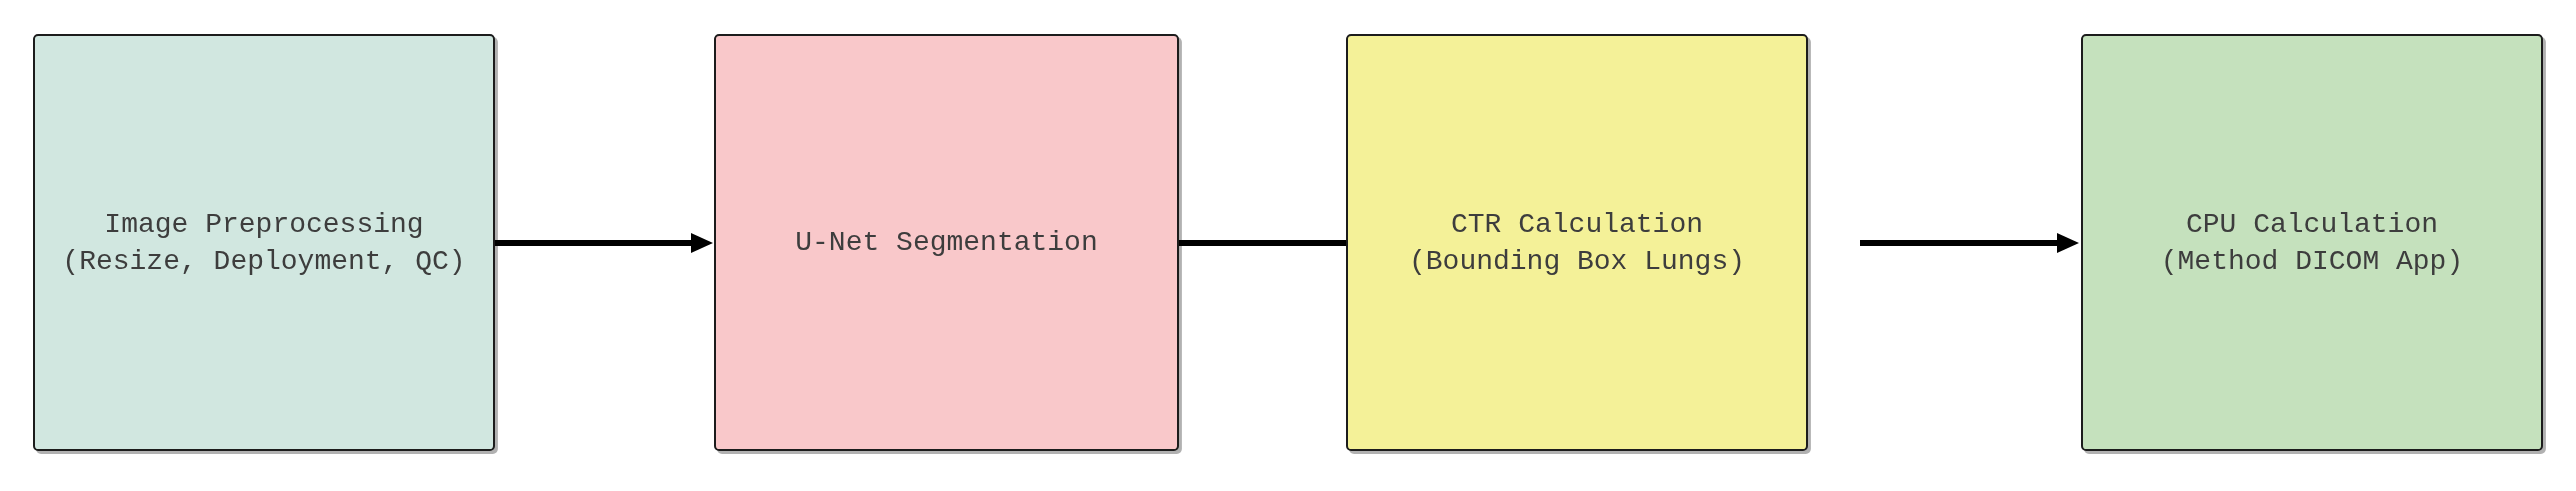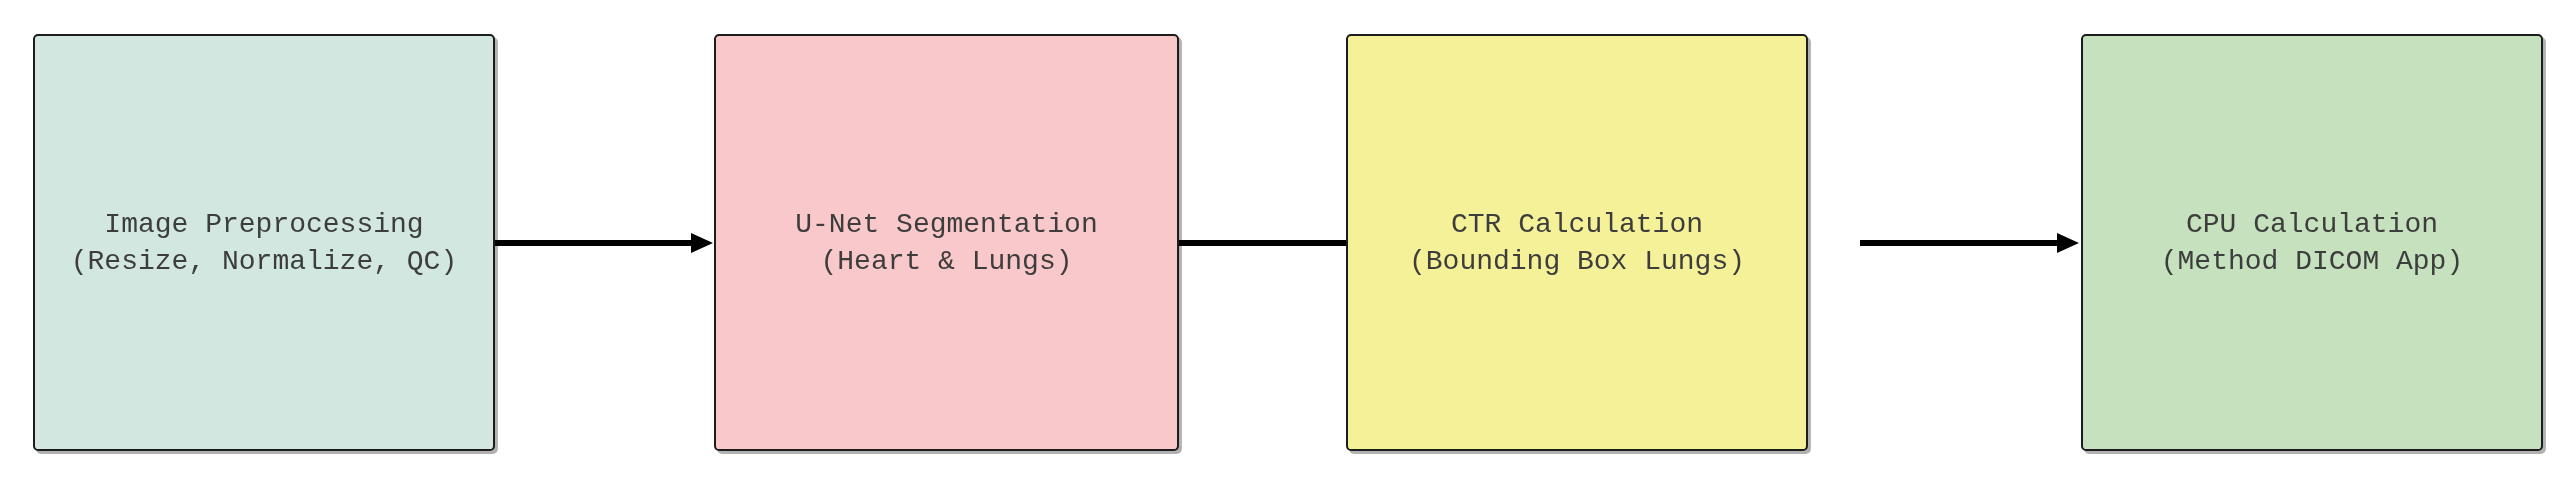--- a/index.html
+++ b/index.html
@@ -67,31 +67,30 @@
     border-left: 22px solid #000000;
   }
 </style>
 </head>
 <body>
 
 <div class="canvas" style="background: rgb(255, 255, 255); color: rgb(61, 61, 61);">
 
   <div class="node node-1" style="background: rgb(209, 231, 224); border-color: rgb(28, 28, 28);">
     <div class="node-title">Image Preprocessing</div>
-    <div class="node-subtitle">(Resize, Normalize, QC)</div>
+    <div class="node-subtitle">(Resize, Deployment, QC)</div>
   </div>
 
   <div class="arrow arrow-1">
     <div class="arrow-line" style="background: rgb(0, 0, 0);"></div>
     <div class="arrow-head" style="border-left-color: rgb(0, 0, 0);"></div>
   </div>
 
   <div class="node node-2" style="background: rgb(249, 200, 202); border-color: rgb(28, 28, 28);">
     <div class="node-title">U-Net Segmentation</div>
-    <div class="node-subtitle">(Heart &amp; Lungs)</div>
   </div>
 
   <div class="arrow arrow-2">
     <div class="arrow-line" style="background: rgb(0, 0, 0);"></div>
     <div class="arrow-head" style="border-left-color: rgb(0, 0, 0);"></div>
   </div>
 
   <div class="node node-3" style="background: rgb(244, 241, 152); border-color: rgb(28, 28, 28);">
     <div class="node-title">CTR Calculation</div>
     <div class="node-subtitle">(Bounding Box Lungs)</div>

